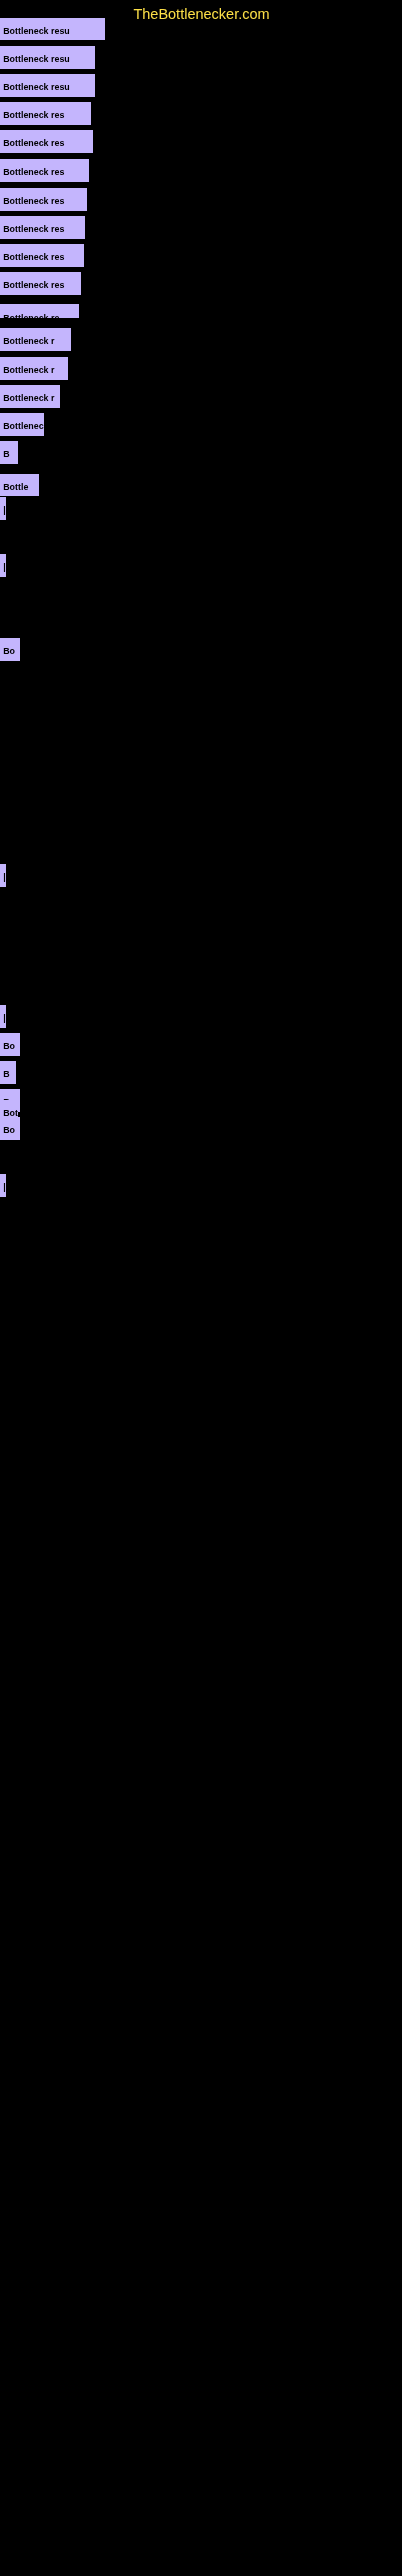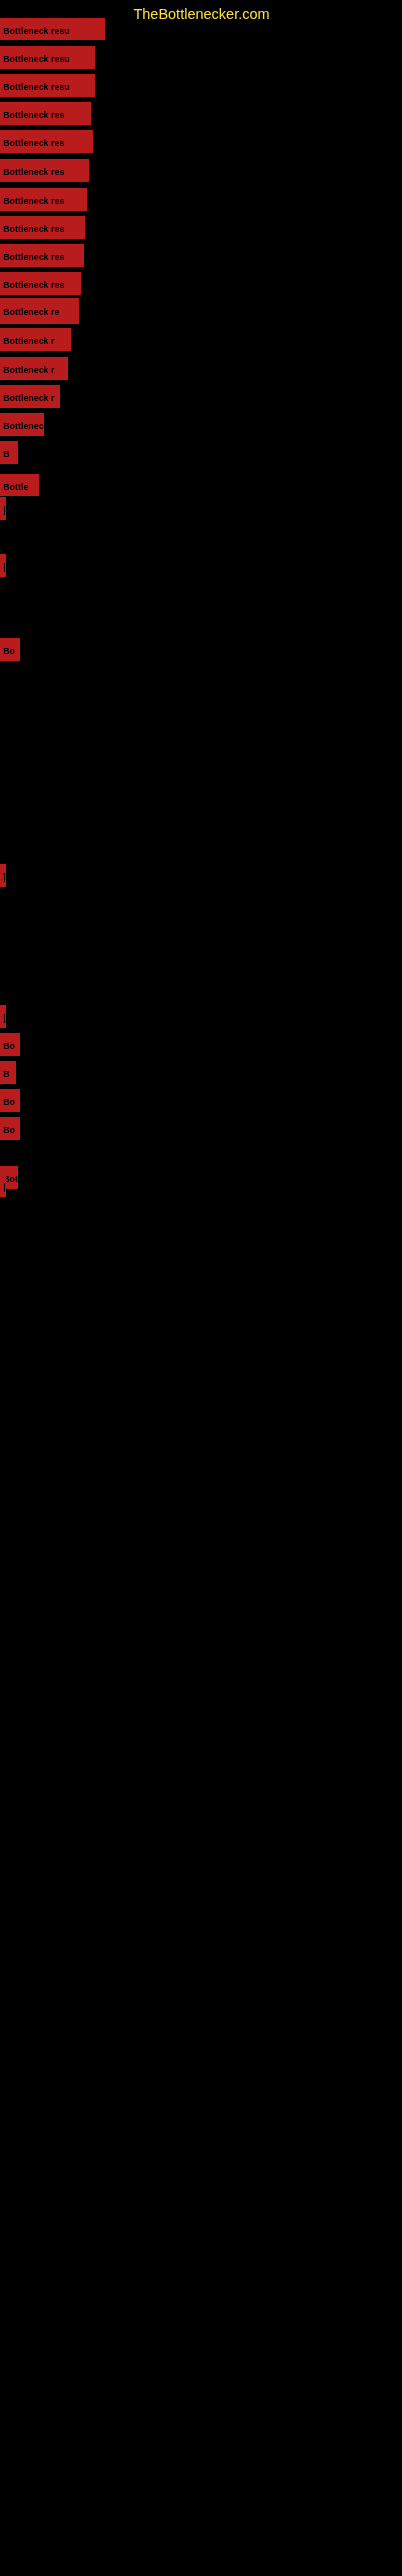--- a/index.html
+++ b/index.html
@@ -21,21 +21,21 @@
       padding: 6.4px 0;
       width: 100%;
     }
     .bar-container {
       position: absolute;
       left: 0;
       display: flex;
       align-items: center;
     }
     .bar-label {
-      background-color: #b91c1c;
+      background-color: #c4b5fd;
       color: #000000;
       font-size: 8.9px;
       font-weight: bold;
       padding: 2.4px 3.2px;
       white-space: nowrap;
       overflow: hidden;
     }
   </style>
 </head>
 <body>
@@ -67,21 +67,21 @@
     <div class="bar-container" style="top: 216px; height: 22.5px; width: 85px;">
       <div class="bar-label" style="height: 22.5px; line-height: 22.5px; max-width: 85px; width: 85px;">Bottleneck res</div>
     </div>
     <div class="bar-container" style="top: 244px; height: 22.5px; width: 84px;">
       <div class="bar-label" style="height: 22.5px; line-height: 22.5px; max-width: 84px; width: 84px;">Bottleneck res</div>
     </div>
     <div class="bar-container" style="top: 272px; height: 22.5px; width: 81px;">
       <div class="bar-label" style="height: 22.5px; line-height: 22.5px; max-width: 81px; width: 81px;">Bottleneck res</div>
     </div>
     <div class="bar-container" style="top: 300px; height: 22.5px; width: 79px;">
-      <div class="bar-label" style="height: 26px; line-height: 22.5px; max-width: 79px; width: 79px;">Bottleneck re</div>
+      <div class="bar-label" style="height: 14px; line-height: 22.5px; max-width: 79px; width: 79px;">Bottleneck re</div>
     </div>
     <div class="bar-container" style="top: 328px; height: 22.5px; width: 71px;">
       <div class="bar-label" style="height: 22.5px; line-height: 22.5px; max-width: 71px; width: 71px;">Bottleneck r</div>
     </div>
     <div class="bar-container" style="top: 357px; height: 22.5px; width: 68px;">
       <div class="bar-label" style="height: 22.5px; line-height: 22.5px; max-width: 68px; width: 68px;">Bottleneck r</div>
     </div>
     <div class="bar-container" style="top: 385px; height: 22.5px; width: 60px;">
       <div class="bar-label" style="height: 22.5px; line-height: 22.5px; max-width: 60px; width: 60px;">Bottleneck r</div>
     </div>
@@ -114,20 +114,20 @@
     </div>
     <div class="bar-container" style="top: 1061px; height: 22.5px; width: 16px;">
       <div class="bar-label" style="height: 22.5px; line-height: 22.5px; max-width: 16px; width: 16px;">B</div>
     </div>
     <div class="bar-container" style="top: 1089px; height: 22.5px; width: 20px;">
       <div class="bar-label" style="height: 22.5px; line-height: 22.5px; max-width: 20px; width: 20px;">Bo</div>
     </div>
     <div class="bar-container" style="top: 1117px; height: 22.5px; width: 20px;">
       <div class="bar-label" style="height: 22.5px; line-height: 22.5px; max-width: 20px; width: 20px;">Bo</div>
     </div>
-    <div class="bar-container" style="top: 1166px; height: 22.5px; width: 27px;">
+    <div class="bar-container" style="top: 1100px; height: 22.5px; width: 27px;">
       <div class="bar-label" style="height: 22.5px; line-height: 22.5px; max-width: 17.7px; width: 17.7px;">Bot</div>
     </div>
     <div class="bar-container" style="top: 1174px; height: 22.5px; width: 6.4px;">
       <div class="bar-label" style="height: 22.5px; line-height: 22.5px; max-width: 6.4px; width: 6.4px;">|</div>
     </div>
   </div>
 
 
 </body></html>

